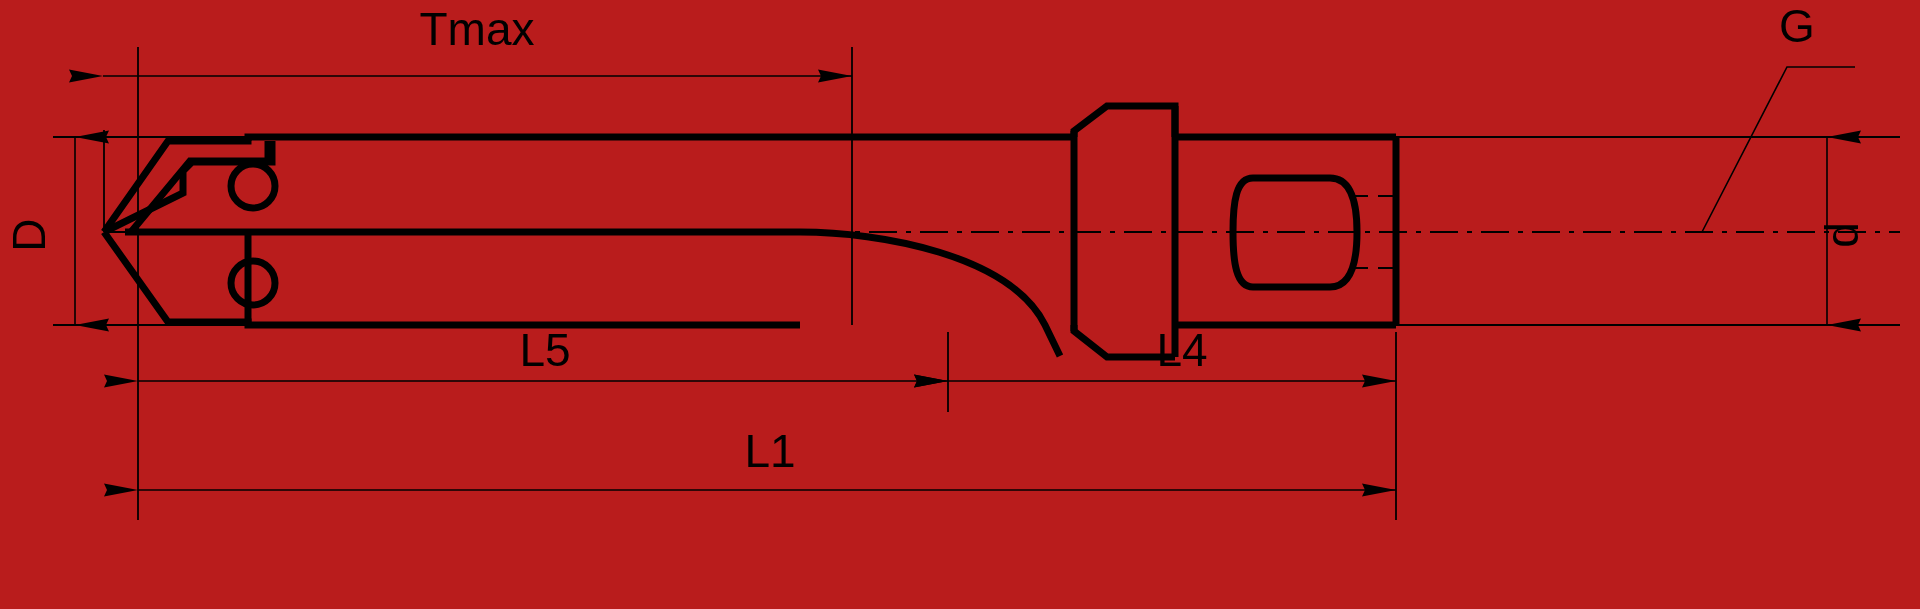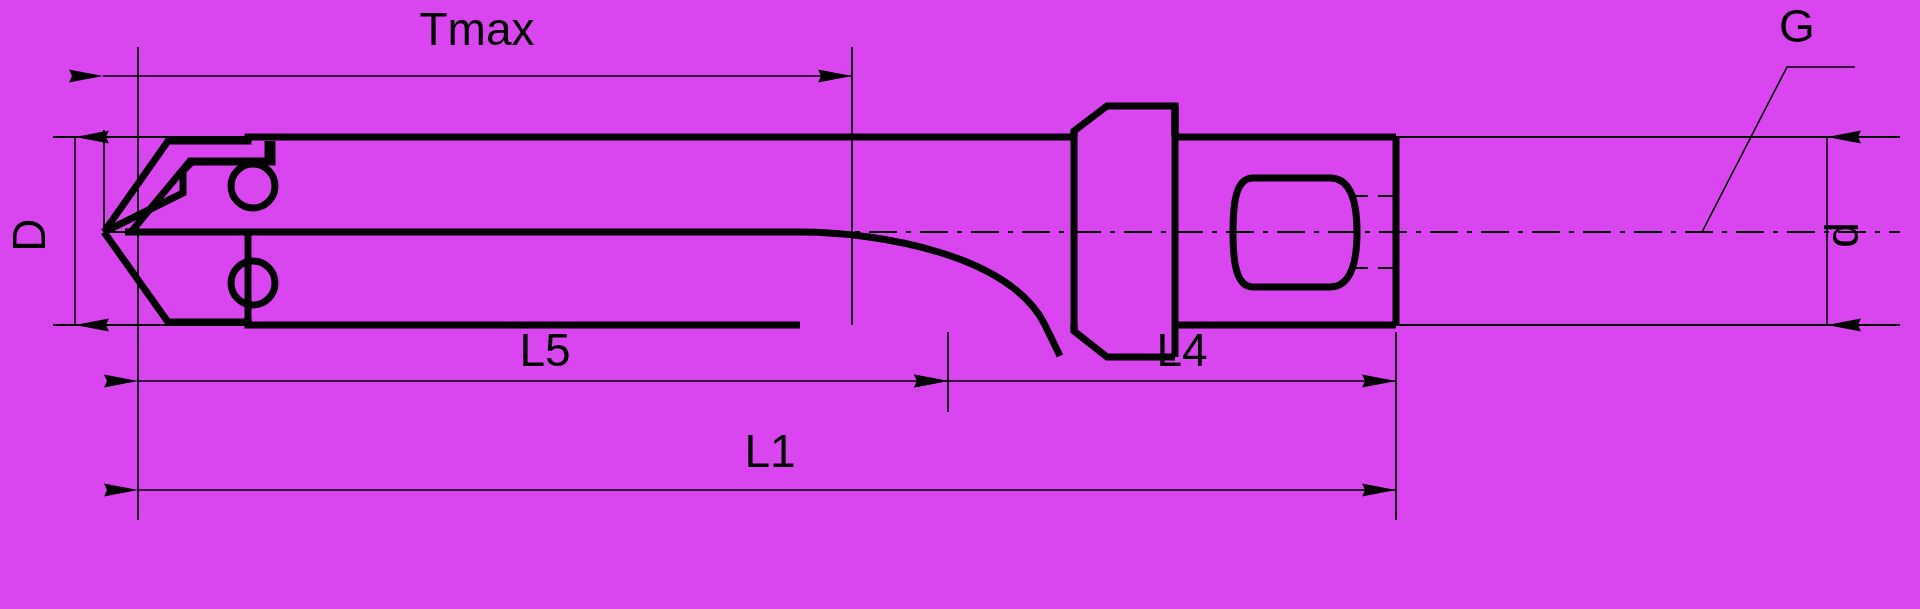--- a/index.html
+++ b/index.html
@@ -8,21 +8,21 @@
     padding: 0;
     background: #ffffff;
   }
   body {
     font-family: "Liberation Sans", sans-serif;
   }
   #drawing-root {
     position: relative;
     width: 1920px;
     height: 609px;
-    background: #d946ef;
+    background: #b91c1c;
     overflow: hidden;
   }
   svg#tech-drawing {
     display: block;
     width: 1920px;
     height: 609px;
   }
   .dim-text {
     font-family: "Liberation Sans", sans-serif;
     font-size: 46px;

